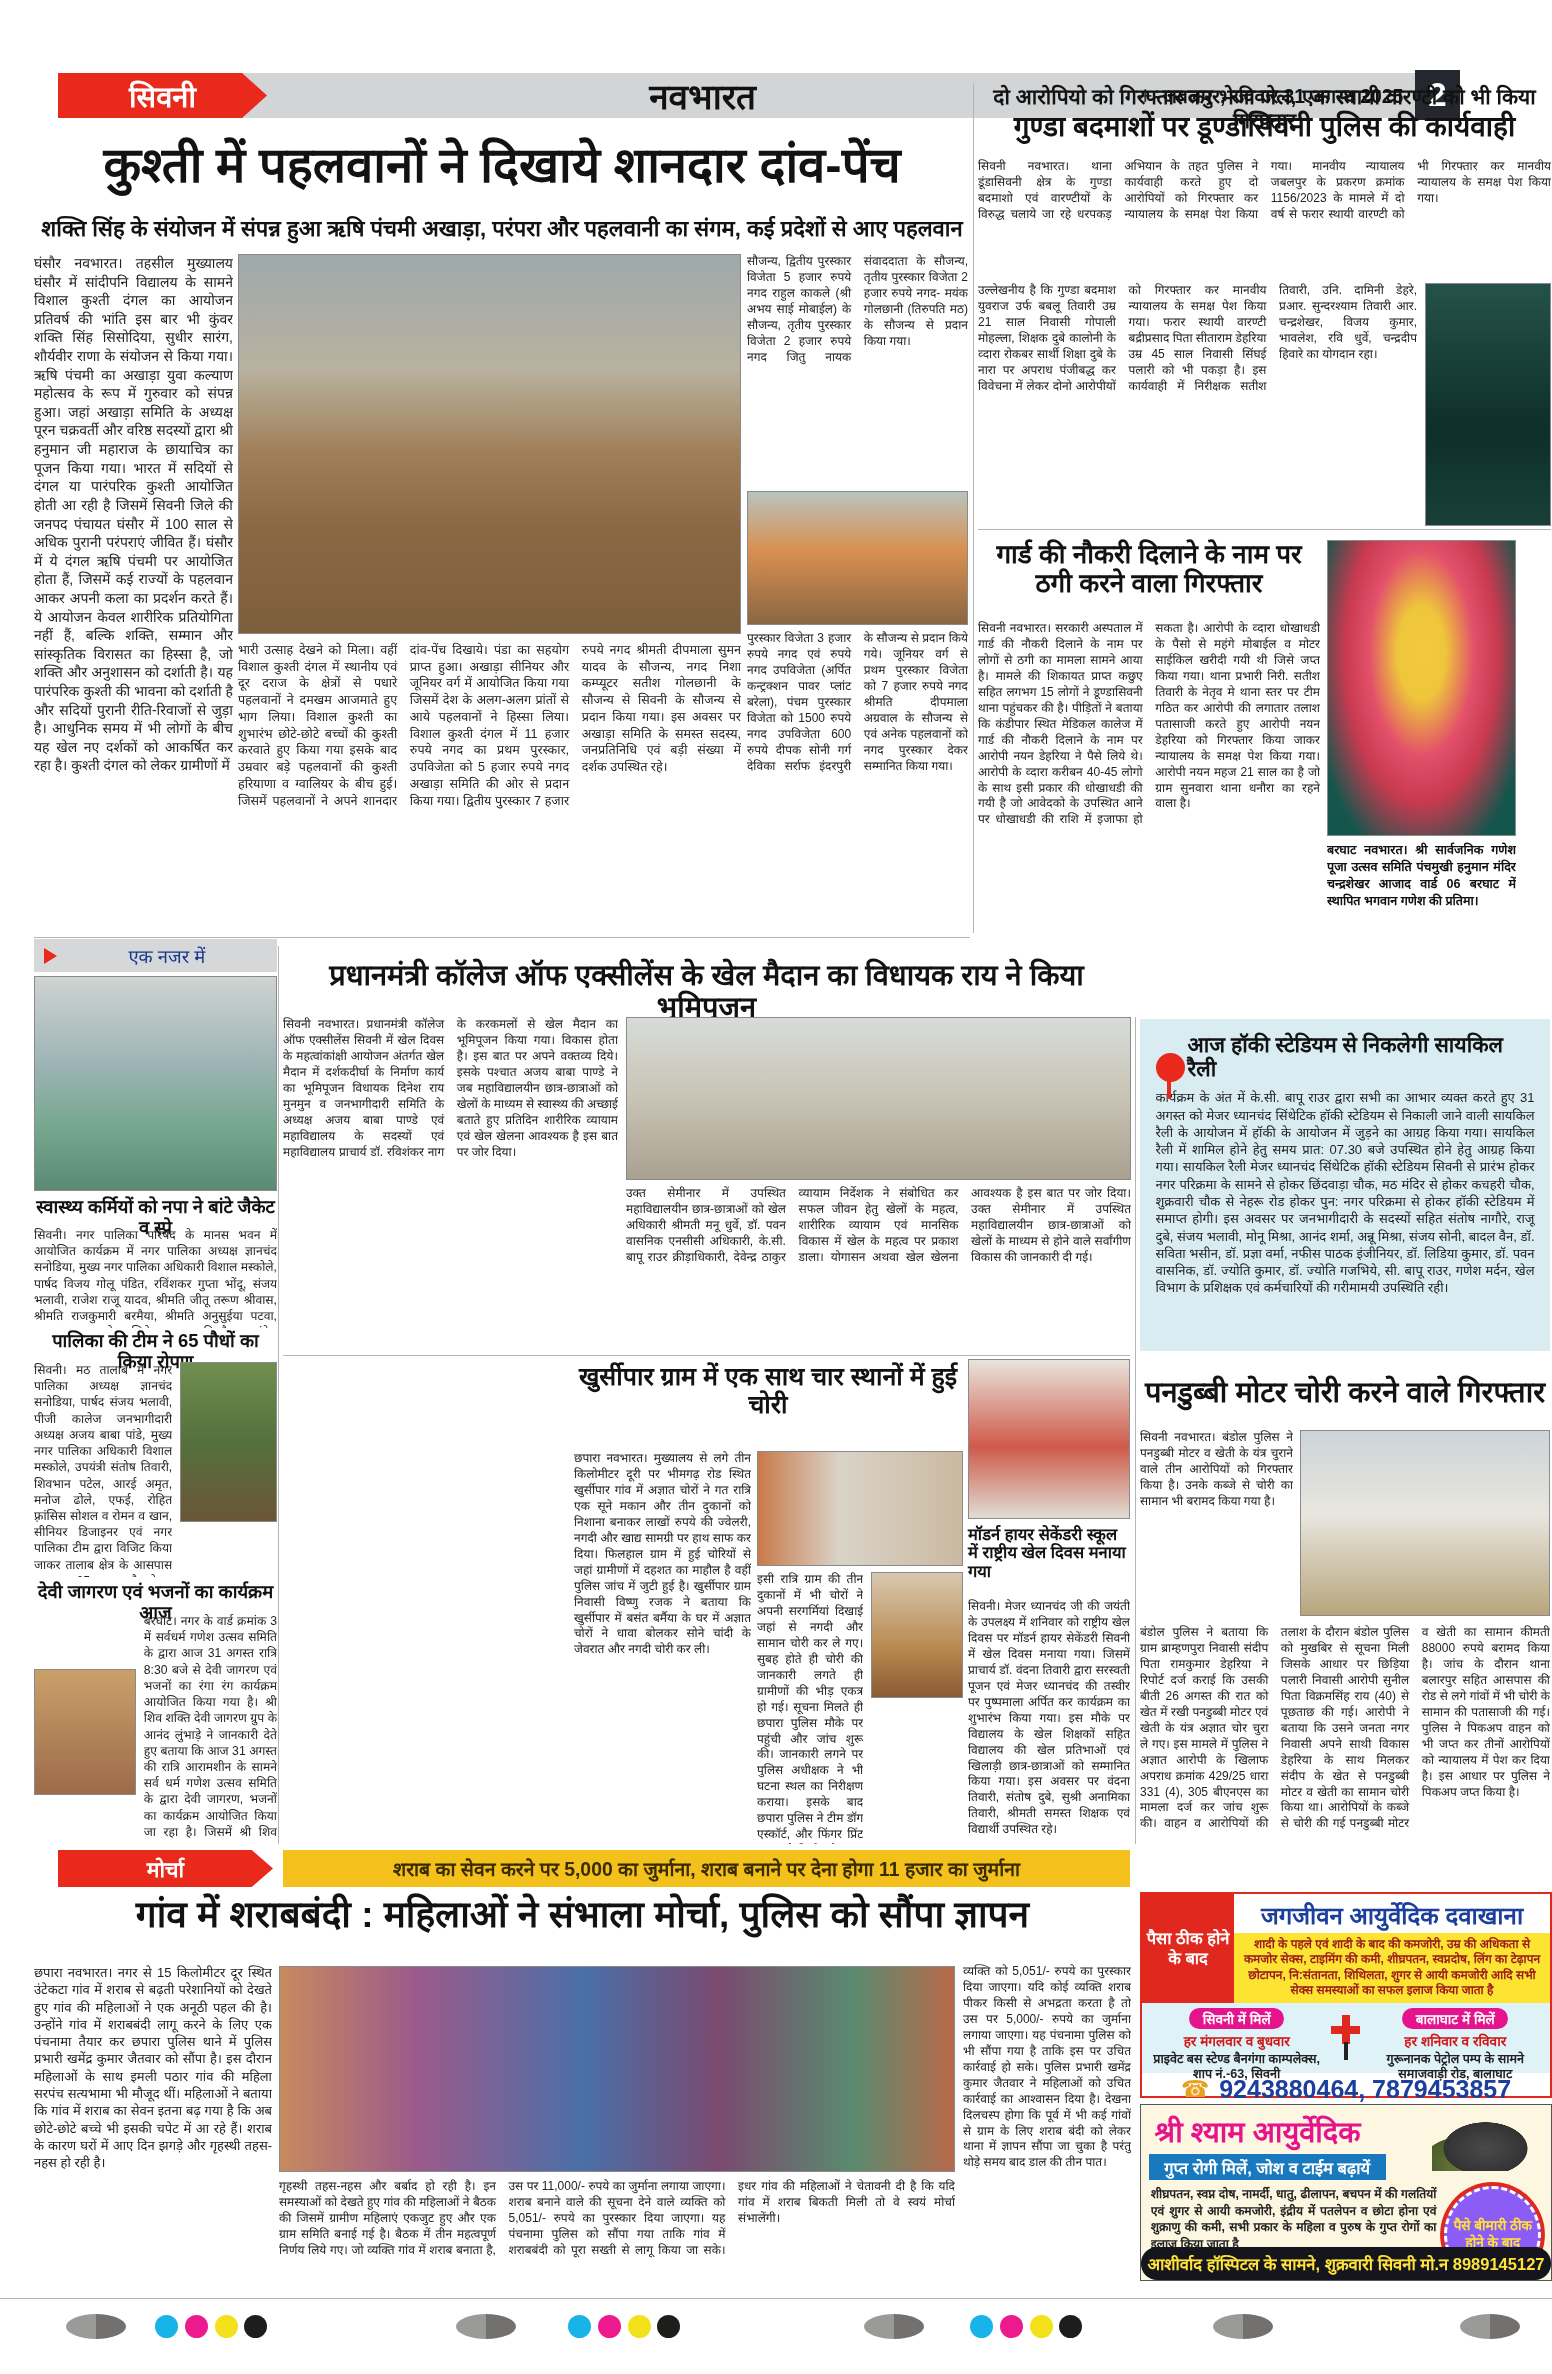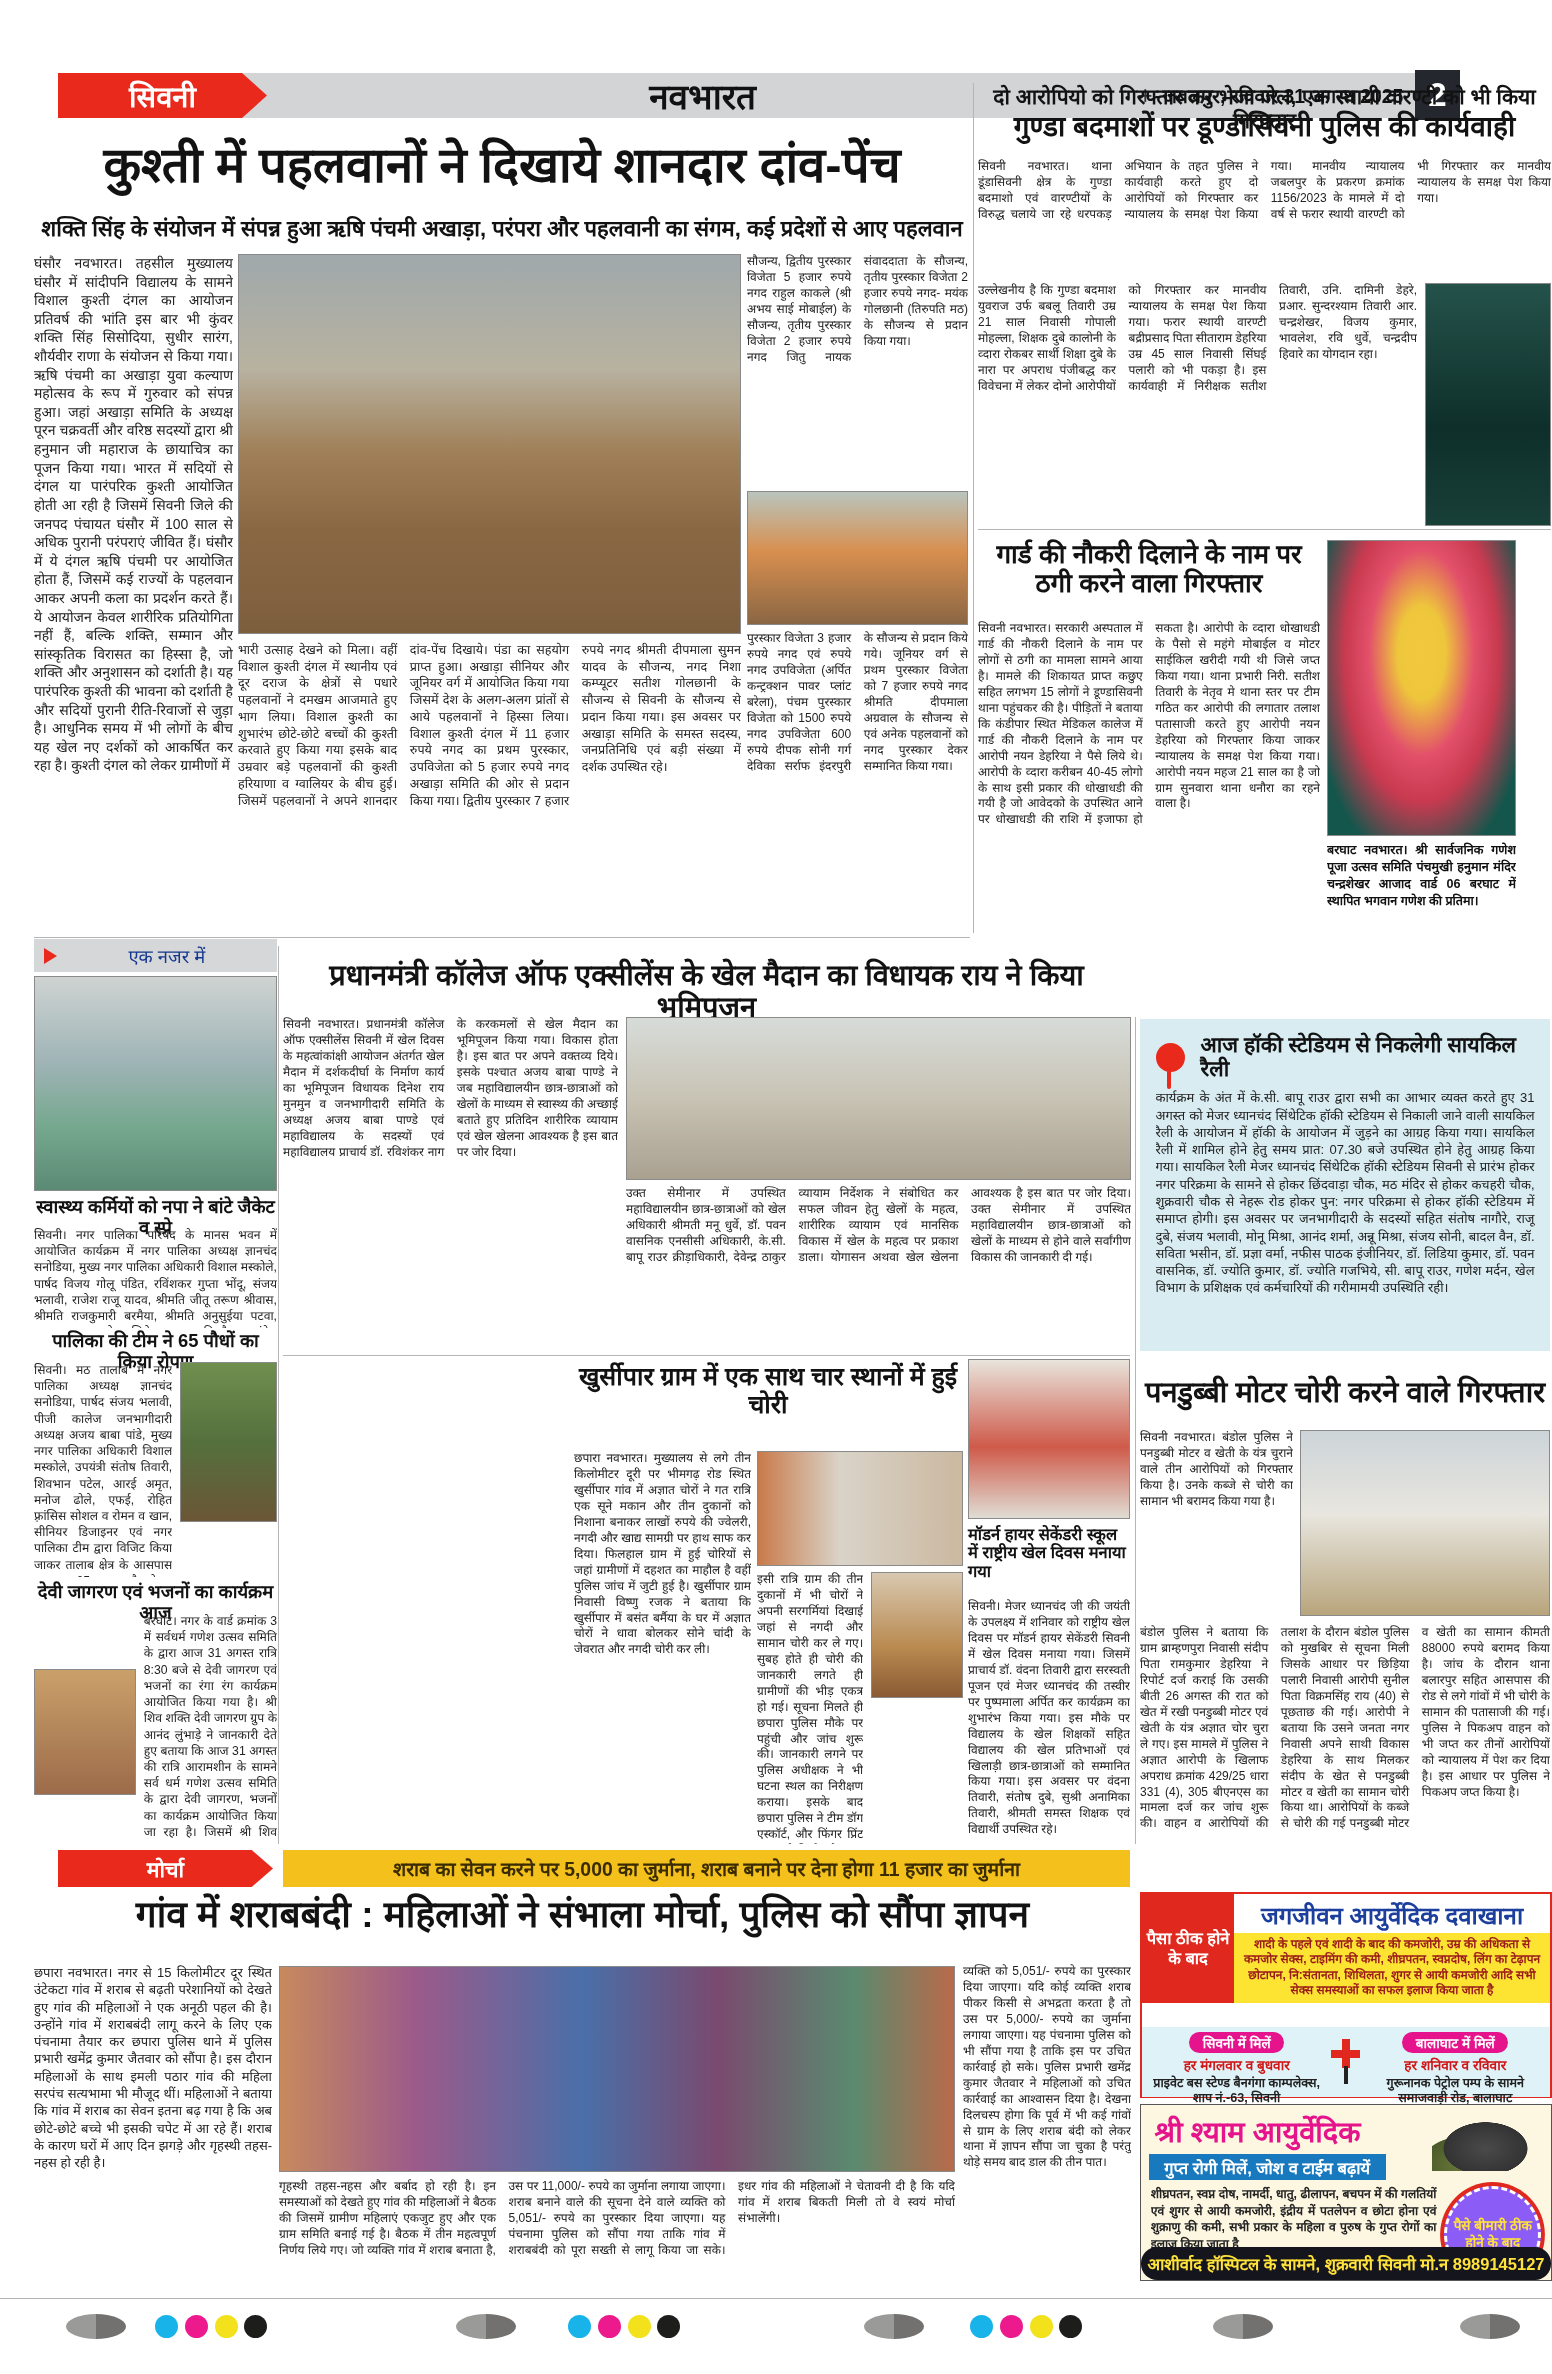--- a/index.html
+++ b/index.html
@@ -41,21 +41,21 @@
   
   .morcha-tag{background:#e8291c;color:#fff;font-weight:800;font-size:21.3px;display:flex;align-items:center;justify-content:center;
     clip-path:polygon(0 0,calc(100% - 21.3px) 0,100% 50%,calc(100% - 21.3px) 100%,0 100%);}
   .morcha-strip{background:#f3c01c;color:#3a2c00;font-weight:700;font-size:19.4px;display:flex;align-items:center;justify-content:center;}
   
   .ad1{border:2.9px solid #e0281e;background:#fff;box-sizing:border-box;display:flex;flex-direction:column;}
   .ad1-top{display:flex;}
   .ad1-redbox{background:#e0281e;color:#fff;font-weight:800;font-size:16.5px;line-height:1.25;display:flex;align-items:center;justify-content:center;text-align:center;padding:3.9px;box-sizing:border-box;}
   .ad1-title{color:#1c3f9e;font-weight:800;font-size:24px;text-align:center;padding:3.9px 0 1.9px 0;}
   .ad1-yellow{background:#fde432;color:#9b1b1b;font-weight:700;font-size:12px;text-align:center;line-height:1.3;padding:3.9px 7.8px;box-sizing:border-box;}
-  .ad1-mid{background:#dff2f8;display:flex;align-items:stretch;padding:4.9px 5.8px;box-sizing:border-box;gap:3.9px;margin-top:24px;}
+  .ad1-mid{background:#dff2f8;display:flex;align-items:stretch;padding:4.9px 5.8px;box-sizing:border-box;gap:3.9px;}
   .ad1-loc{flex:1;text-align:center;}
   .pill{display:inline-block;background:#e5148c;color:#fff;font-weight:800;font-size:13.6px;border-radius:11.6px;padding:1px 13.6px;}
   .ad1-days{color:#d01616;font-weight:800;font-size:13.6px;margin-top:1.9px;}
   .ad1-addr{color:#222;font-weight:700;font-size:12.6px;line-height:1.25;margin-top:1.9px;}
   .cross-pin{width:33px;height:45px;position:relative;flex:0 0 auto;align-self:center;}
   .cross-pin .c1,.cross-pin .c2{position:absolute;background:#e0281e;}
   .cross-pin .c1{left:12.6px;top:0;width:7.8px;height:29px;}
   .cross-pin .c2{left:1.9px;top:10.7px;width:29px;height:7.8px;}
   .cross-pin .stem{position:absolute;left:14.6px;top:27px;width:3.9px;height:17.5px;background:#222;}
   .ad1-phone{display:flex;align-items:center;justify-content:center;gap:9.7px;color:#1c3f9e;font-weight:800;font-size:25px;padding:1.9px 0;}
@@ -134,21 +134,21 @@
     <div class="photo ph-singer" style="float:left;width:102px;height:126px;margin:56px 7.8px 3.9px 0;"></div>
     <div class="jt" style="font-size:12.2px;">बरघाट। नगर के वार्ड क्रमांक 3 में सर्वधर्म गणेश उत्सव समिति के द्वारा आज 31 अगस्त रात्रि 8:30 बजे से देवी जागरण एवं भजनों का रंगा रंग कार्यक्रम आयोजित किया गया है। श्री शिव शक्ति देवी जागरण ग्रुप के आनंद लुंभाड़े ने जानकारी देते हुए बताया कि आज 31 अगस्त की रात्रि आरामशीन के सामने सर्व धर्म गणेश उत्सव समिति के द्वारा देवी जागरण, भजनों का कार्यक्रम आयोजित किया जा रहा है। जिसमें श्री शिव शक्ति देवी जागरण ग्रुप की मंजू बरघाटी के द्वारा सुंदर भजनों की प्रस्तुति दी जाएगी। साथ ही ग्रुप के अन्य गायक एवं वादक गजेंद्र महोबिया, अरविंद गौतम, जय गणपति म्यूजिक के शैलेश शेन्द्रे, लेखराम सिंगोर, दीपक बामर्डिया, गुलाब बनवाले, आशीष चौरसिया, पिंकी विश्कर्मा, रिंकू साहू सहित अन्य सदस्य उपस्थित रहेंगे।</div>
   </div>
 
   <h2 class="abs hd" style="left:283px;top:959px;width:847px;font-size:29px;">प्रधानमंत्री कॉलेज ऑफ एक्सीलेंस के खेल मैदान का विधायक राय ने किया भूमिपूजन</h2>
   <div class="abs jt cols2" style="left:283px;top:1017px;width:335px;height:335px;font-size:12px;">सिवनी नवभारत। प्रधानमंत्री कॉलेज ऑफ एक्सीलेंस सिवनी में खेल दिवस के महत्वांकांक्षी आयोजन अंतर्गत खेल मैदान में दर्शकदीर्घा के निर्माण कार्य का भूमिपूजन विधायक दिनेश राय मुनमुन व जनभागीदारी समिति के अध्यक्ष अजय बाबा पाण्डे एवं महाविद्यालय के सदस्यों एवं महाविद्यालय प्राचार्य डॉ. रविशंकर नाग के करकमलों से खेल मैदान का भूमिपूजन किया गया। विकास होता है। इस बात पर अपने वक्तव्य दिये। इसके पश्चात अजय बाबा पाण्डे ने जब महाविद्यालयीन छात्र-छात्राओं को खेलों के माध्यम से स्वास्थ्य की अच्छाई बताते हुए प्रतिदिन शारीरिक व्यायाम एवं खेल खेलना आवश्यक है इस बात पर जोर दिया।</div>
   <div class="abs photo ph-college" style="left:626px;top:1017px;width:505px;height:163px;"></div>
   <div class="abs jt cols3" style="left:626px;top:1186px;width:505px;height:167px;font-size:12px;">उक्त सेमीनार में उपस्थित महाविद्यालयीन छात्र-छात्राओं को खेल अधिकारी श्रीमती मनू धुर्वे, डॉ. पवन वासनिक एनसीसी अधिकारी, के.सी. बापू राउर क्रीड़ाधिकारी, देवेन्द्र ठाकुर व्यायाम निर्देशक ने संबोधित कर सफल जीवन हेतु खेलों के महत्व, शारीरिक व्यायाम एवं मानसिक विकास में खेल के महत्व पर प्रकाश डाला। योगासन अथवा खेल खेलना आवश्यक है इस बात पर जोर दिया। उक्त सेमीनार में उपस्थित महाविद्यालयीन छात्र-छात्राओं को खेलों के माध्यम से होने वाले सर्वांगीण विकास की जानकारी दी गई।</div>
 
   <div class="abs rally" style="left:1140px;top:1019px;width:410px;height:332px;">
-    <div style="display:flex;align-items:center;gap:16px;">
+    <div style="display:flex;align-items:flex-end;gap:3px;">
       <div class="qmark"></div>
       <div style="font-weight:800;font-size:21.3px;color:#121212;line-height:1.15;">आज हॉकी स्टेडियम से निकलेगी सायकिल रैली</div>
     </div>
     <div class="jt" style="margin-top:7.8px;height:254px;font-size:13px;">कार्यक्रम के अंत में के.सी. बापू राउर द्वारा सभी का आभार व्यक्त करते हुए 31 अगस्त को मेजर ध्यानचंद सिंथेटिक हॉकी स्टेडियम से निकाली जाने वाली सायकिल रैली के आयोजन में हॉकी के आयोजन में जुड़ने का आग्रह किया गया। सायकिल रैली में शामिल होने हेतु समय प्रात: 07.30 बजे उपस्थित होने हेतु आग्रह किया गया। सायकिल रैली मेजर ध्यानचंद सिंथेटिक हॉकी स्टेडियम सिवनी से प्रारंभ होकर नगर परिक्रमा के सामने से होकर छिंदवाड़ा चौक, मठ मंदिर से होकर कचहरी चौक, शुक्रवारी चौक से नेहरू रोड होकर पुन: नगर परिक्रमा से होकर हॉकी स्टेडियम में समाप्त होगी। इस अवसर पर जनभागीदारी के सदस्यों सहित संतोष नागौरे, राजू दुबे, संजय भलावी, मोनू मिश्रा, आनंद शर्मा, अन्नू मिश्रा, संजय सोनी, बादल वैन, डॉ. सविता भसीन, डॉ. प्रज्ञा वर्मा, नफीस पाठक इंजीनियर, डॉ. लिडिया कुमार, डॉ. पवन वासनिक, डॉ. ज्योति कुमार, डॉ. ज्योति गजभिये, सी. बापू राउर, गणेश मर्दन, खेल विभाग के प्रशिक्षक एवं कर्मचारियों की गरीमामयी उपस्थिति रही।</div>
   </div>
 
   <h2 class="abs hd" style="left:574px;top:1362px;width:388px;font-size:25px;">खुर्सीपार ग्राम में एक साथ चार स्थानों में हुई चोरी</h2>
   <div class="abs jt" style="left:574px;top:1451px;width:177px;height:393px;font-size:12px;">छपारा नवभारत। मुख्यालय से लगे तीन किलोमीटर दूरी पर भीमगढ़ रोड स्थित खुर्सीपार गांव में अज्ञात चोरों ने गत रात्रि एक सूने मकान और तीन दुकानों को निशाना बनाकर लाखों रुपये की ज्वेलरी, नगदी और खाद्य सामग्री पर हाथ साफ कर दिया। फिलहाल ग्राम में हुई चोरियों से जहां ग्रामीणों में दहशत का माहौल है वहीं पुलिस जांच में जुटी हुई है। खुर्सीपार ग्राम निवासी विष्णु रजक ने बताया कि खुर्सीपार में बसंत बर्मैया के घर में अज्ञात चोरों ने धावा बोलकर सोने चांदी के जेवरात और नगदी चोरी कर ली।</div>
   <div class="abs photo ph-shop" style="left:757px;top:1451px;width:206px;height:115px;"></div>
   <div class="abs" style="left:757px;top:1572px;width:206px;height:272px;overflow:hidden;">

